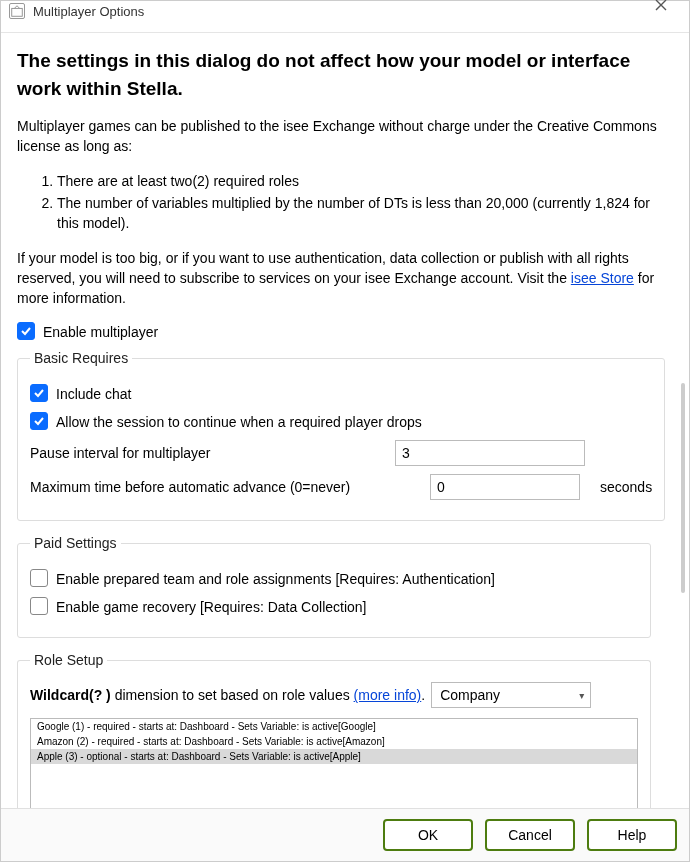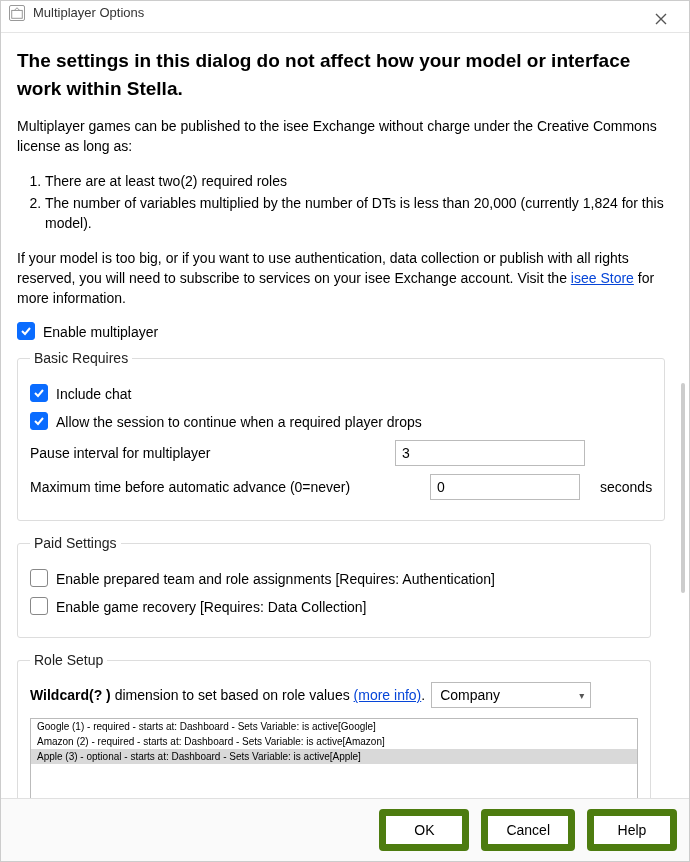--- a/index.html
+++ b/index.html
@@ -8,22 +8,22 @@
   font-size: 14px;
   color: #000;
   background: #fff;
   width: 690px;
   height: 862px;
   overflow: hidden;
 }
 .window { width: 690px; height: 862px; border: 1px solid #ccc; display: flex; flex-direction: column; background: #fff; }
 .titlebar {
   height: 32px;
-  display: flex; align-items: flex-start;
-  padding: 4px 8px;
+  display: flex; align-items: flex-end;
+  padding: 13px 8px;
   border-bottom: 1px solid #e5e5e5;
   background: #fff;
 }
 .titlebar .app-icon {
   width: 16px; height: 16px;
   border: 1px solid #999;
   border-radius: 2px;
   margin-right: 8px;
   display: inline-flex; align-items: center; justify-content: center;
   font-size: 10px; color: #777;
@@ -35,21 +35,21 @@
   cursor: pointer; color: #555;
 }
 .body {
   flex: 1;
   padding: 14px 16px 8px 16px;
   overflow: hidden;
   position: relative;
 }
 .intro-bold { font-weight: 700; margin-bottom: 14px; font-size: 19px; }
 .intro p { margin-bottom: 14px; line-height: 1.45; }
-.intro ol { margin: 0 0 14px 28px; }
+.intro ol { margin: 0 0 14px 40px; }
 .intro ol li { margin-bottom: 2px; line-height: 1.45; }
 a { color: #0645d8; text-decoration: underline; cursor: pointer; }
 .chk-row { display: flex; align-items: flex-end; gap: 8px; margin: 4px 0 10px 0; }
 .chk {
   width: 18px; height: 18px;
   border: 1px solid #888;
   border-radius: 3px;
   display: inline-flex; align-items: center; justify-content: center;
   background: #fff;
   cursor: pointer;
@@ -122,21 +122,21 @@
   border-top: 1px solid #e0e0e0;
   padding: 10px 12px;
   display: flex;
   justify-content: flex-end;
   gap: 12px;
   background: #fafafa;
 }
 .btn {
   min-width: 90px;
   padding: 6px 18px;
-  border: 7px solid #4d7c0f;
+  border: 2px solid #4d7c0f;
   border-radius: 4px;
   background: #fff;
   cursor: pointer;
   font-size: 14px;
 }
 .basic-wrap, .paid-wrap, .role-wrap { margin-right: 22px; }
 </style>
 </head>
 <body>
 

